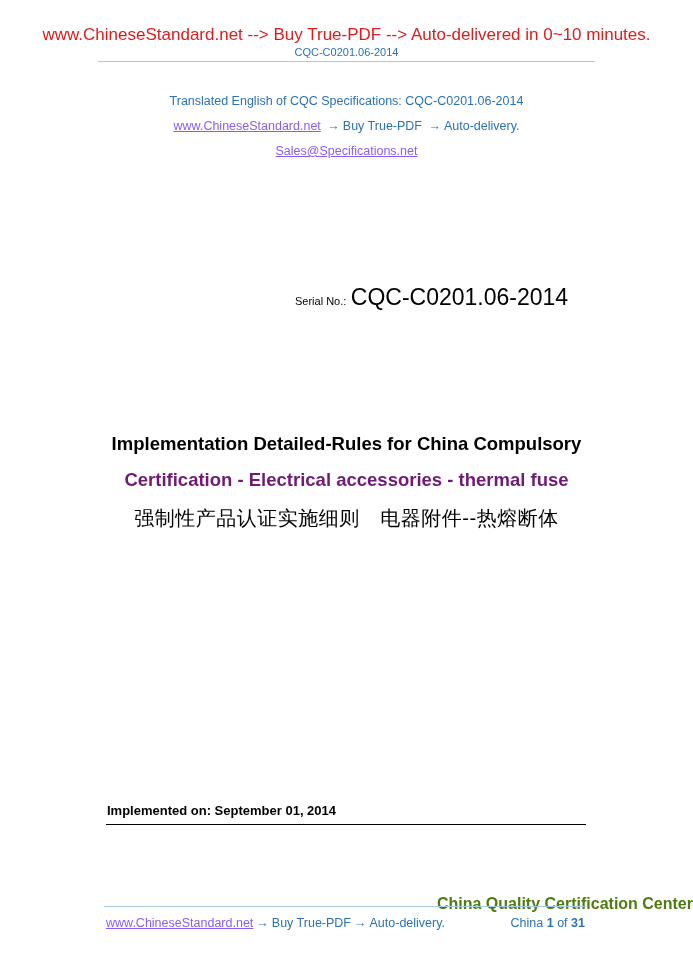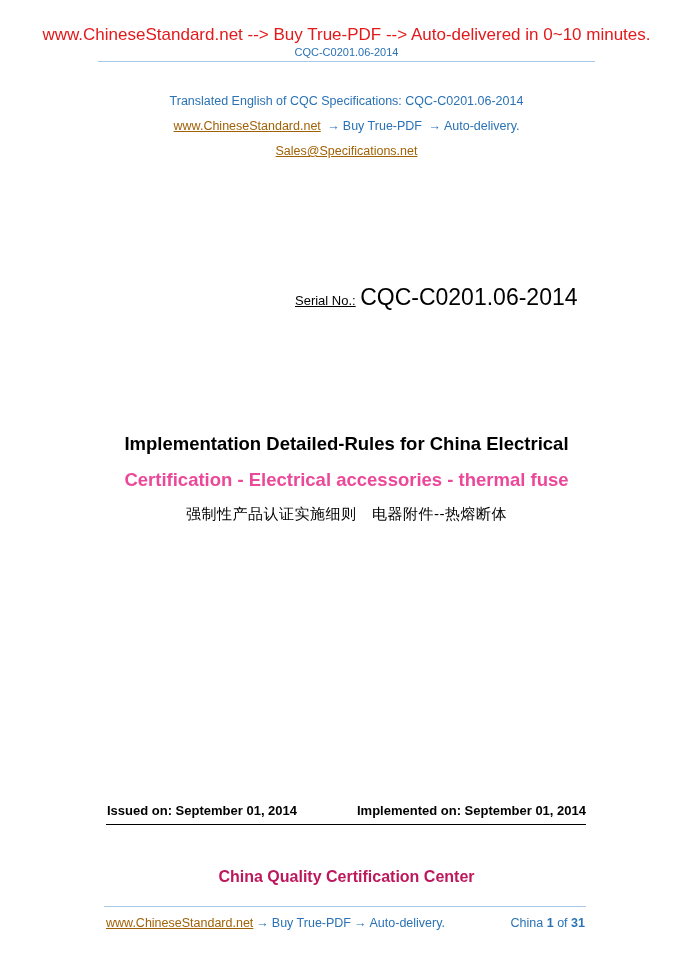--- a/index.html
+++ b/index.html
@@ -3,33 +3,33 @@
 <meta charset="utf-8">
 <style>
   html, body { margin: 0; padding: 0; background: #ffffff; }
   body { width: 693px; height: 980px; position: relative; overflow: hidden; font-family: "Liberation Sans", sans-serif; }
   .abs { position: absolute; }
   .center { left: 0; width: 693px; text-align: center; margin-top: 8px; }
   .top-banner { top: 17px; font-size: 17px; color: #e3191b; white-space: nowrap; }
   .top-code { top: 38px; font-size: 11px; color: #2a72b5; }
   .hr-blue { height: 1px; background: #a9c9e8; }
   .blue { color: #2a72b5; }
-  .link { color: #a16207; text-decoration: underline; }
+  .link { color: #8b5cf6; text-decoration: underline; }
   .trans-line { top: 86px; font-size: 12.5px; }
   .buy-line { top: 111px; font-size: 12.5px; }
   .sales-line { top: 136px; font-size: 12.5px; }
   .serial { top: 284px; left: 295px; white-space: nowrap; color: #000; }
-  .serial-label { font-size: 13px; text-decoration: underline; }
+  .serial-label { font-size: 11px; }
   .serial-value { font-size: 23px; }
   .title1 { top: 425px; font-size: 18.5px; font-weight: bold; color: #000; }
-  .title2 { top: 461px; font-size: 18.5px; font-weight: bold; color: #ec4899; text-align: center; }
-  .title-cn { top: 497px; font-size: 15px; color: #000; font-family: "DejaVu Serif", serif; letter-spacing: 0.5px; }
+  .title2 { top: 461px; font-size: 18.5px; font-weight: bold; color: #701a75; text-align: center; }
+  .title-cn { top: 497px; font-size: 20px; color: #000; font-family: "DejaVu Serif", serif; letter-spacing: 0.5px; }
   .dates { top: 803px; left: 107px; width: 479px; font-size: 13px; font-weight: bold; color: #000; display: flex; justify-content: space-between; }
   .hr-black { top: 824px; left: 106px; width: 480px; height: 1px; background: #000; }
-  .org { top: 860px; font-size: 16px; font-weight: bold; color: #be185d; }
+  .org { top: 887px; font-size: 16px; font-weight: bold; color: #4d7c0f; text-align: right; }
   .footer { top: 916px; left: 106px; width: 479px; font-size: 12.5px; display: flex; justify-content: space-between; }
   .footer b { font-weight: bold; }
   .arrow { padding: 0 3px; }
 </style>
 </head>
 <body>
 
 <div class="abs center top-banner">www.ChineseStandard.net --&gt; Buy True-PDF --&gt; Auto-delivered in 0~10 minutes.</div>
 <div class="abs center top-code">CQC-C0201.06-2014</div>
 <div class="abs hr-blue" style="top:61px; left:98px; width:497px;"></div>
@@ -42,26 +42,25 @@
 </div>
 <div class="abs center sales-line">
   <a class="link">Sales@Specifications.net</a>
 </div>
 
 <div class="abs serial">
   <span class="serial-label">Serial No.:</span>
   <span class="serial-value">CQC-C0201.06-2014</span>
 </div>
 
-<div class="abs center title1">Implementation Detailed-Rules for China Electrical</div>
+<div class="abs center title1">Implementation Detailed-Rules for China Compulsory</div>
 <div class="abs center title2">Certification - Electrical accessories - thermal fuse</div>
 <div class="abs center title-cn">强制性产品认证实施细则　电器附件--热熔断体</div>
 
 <div class="abs dates">
-  <span>Issued on: September 01, 2014</span>
   <span>Implemented on: September 01, 2014</span>
 </div>
 <div class="abs hr-black"></div>
 
 <div class="abs center org">China Quality Certification Center</div>
 
 <div class="abs hr-blue" style="top:906px; left:104px; width:482px;"></div>
 <div class="abs footer blue">
   <span>
     <a class="link">www.ChineseStandard.net</a><span class="arrow">→</span><span>Buy True-PDF</span><span class="arrow">→</span><span>Auto-delivery.</span>

